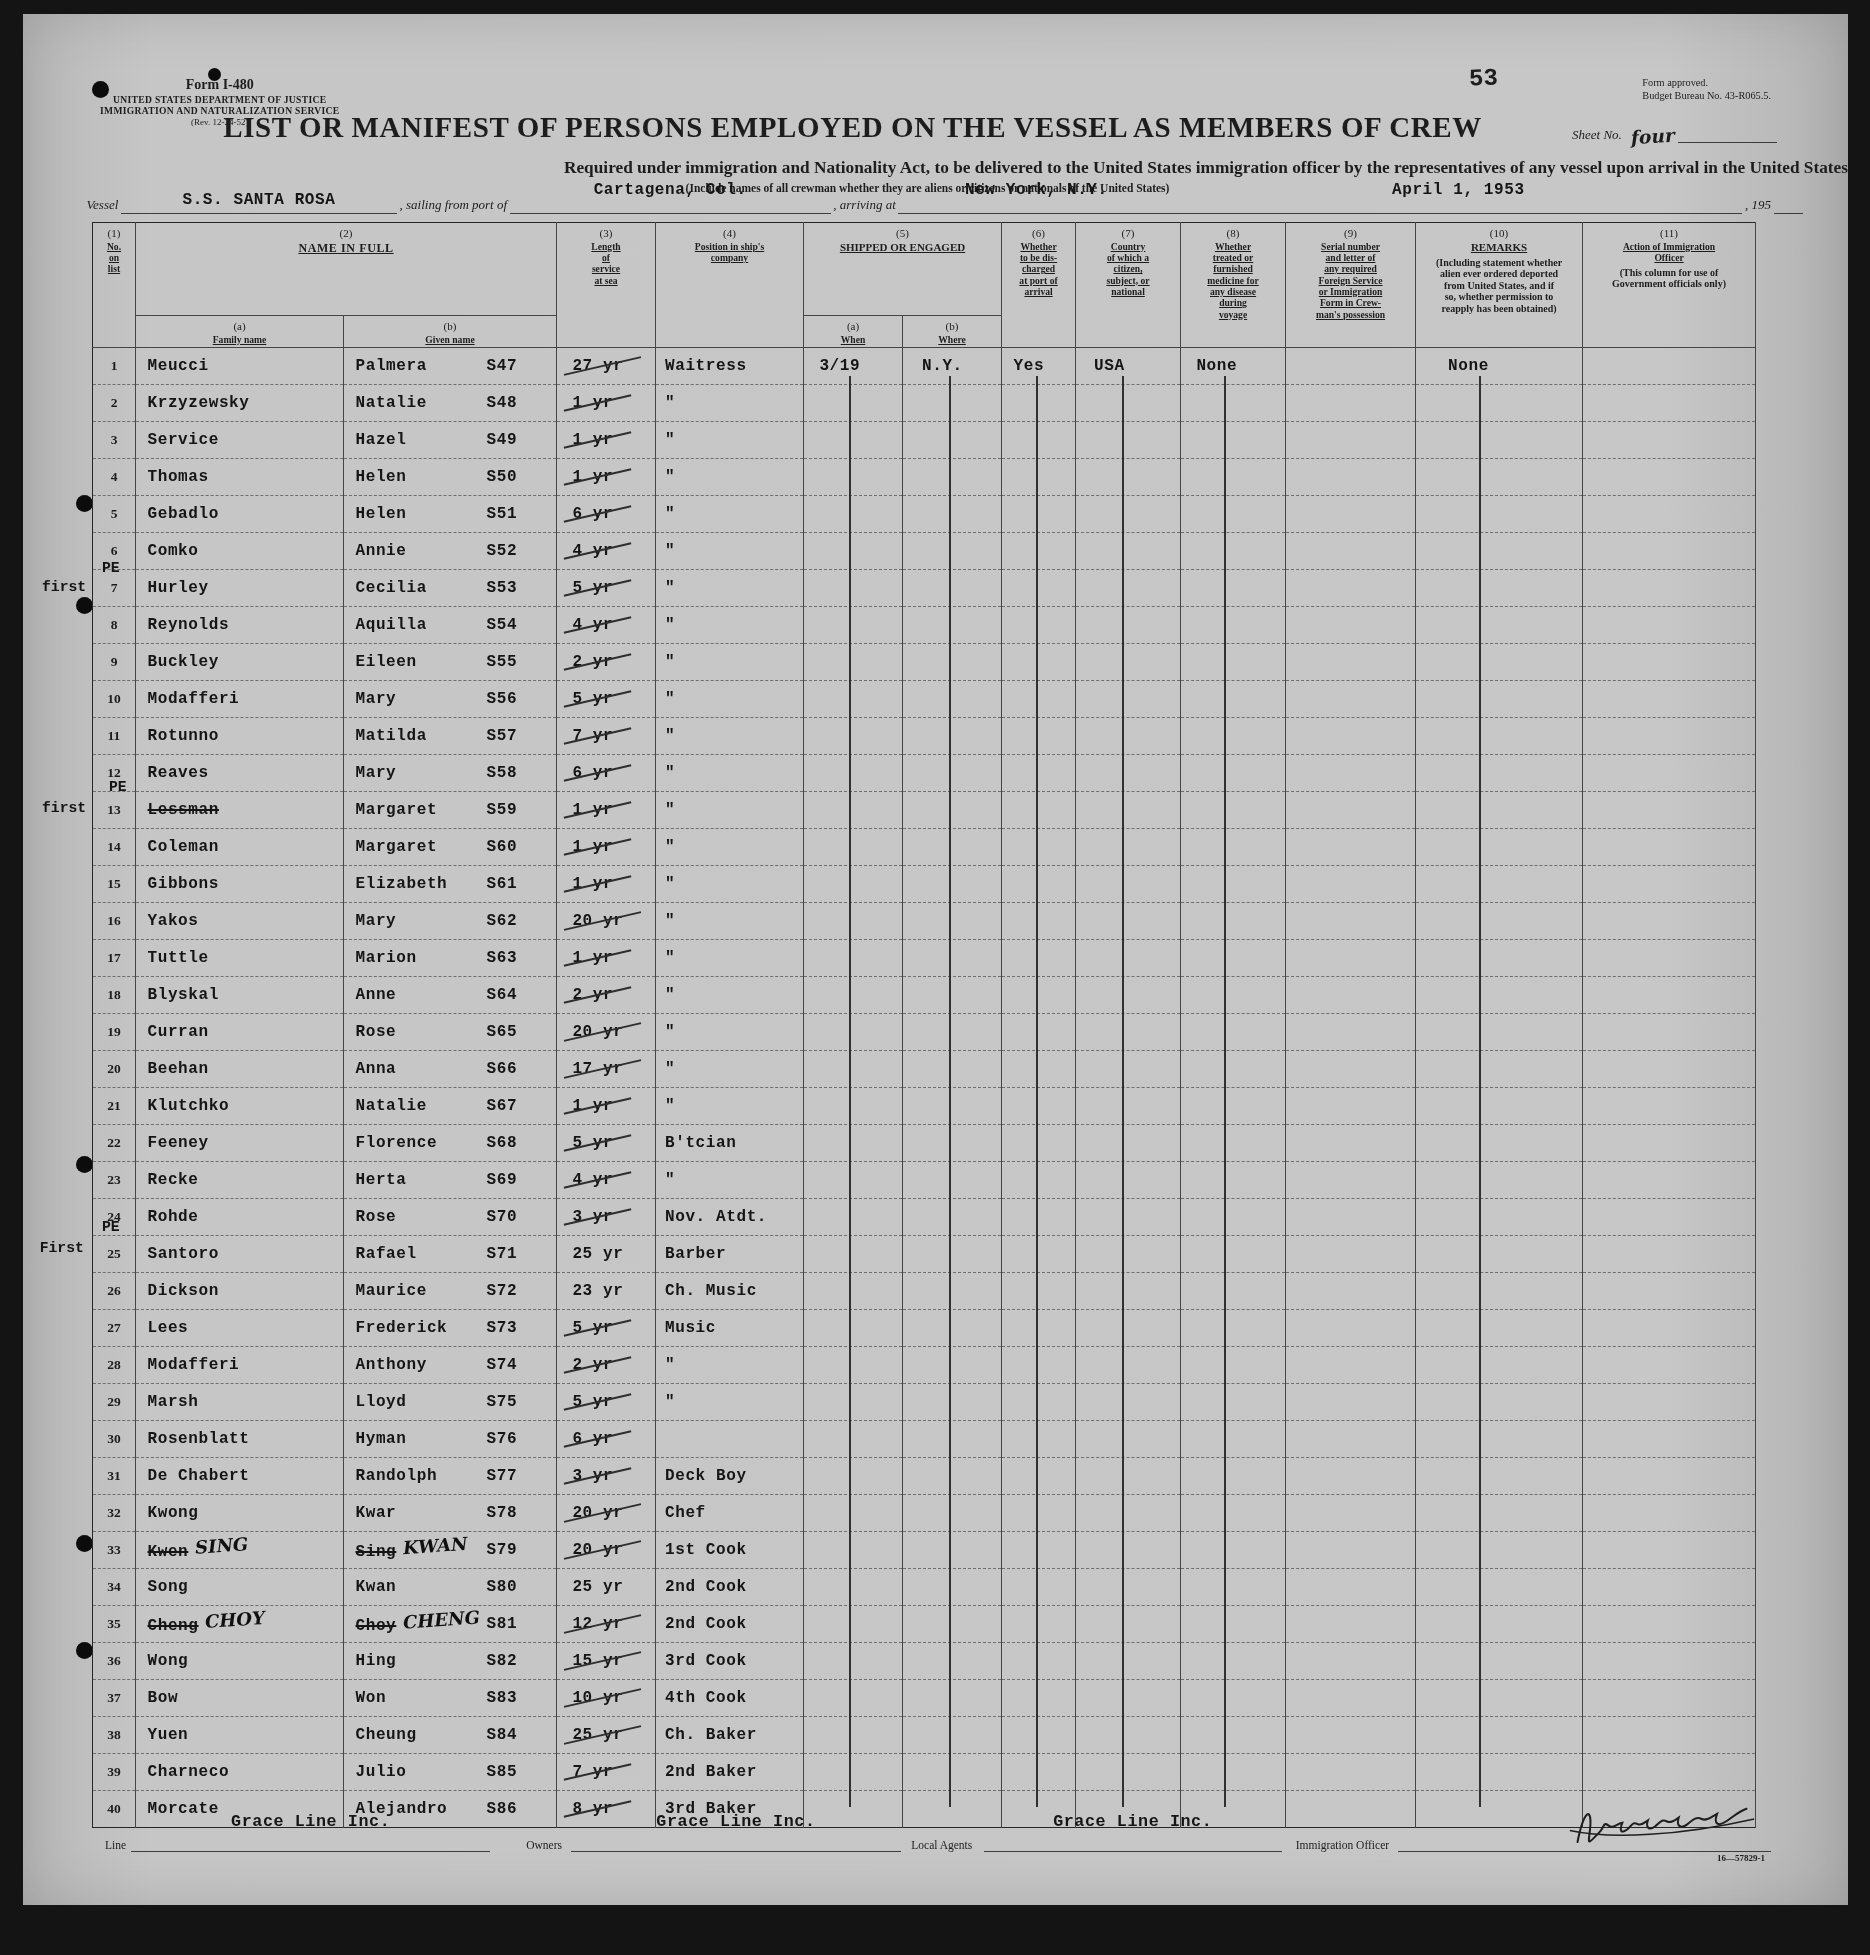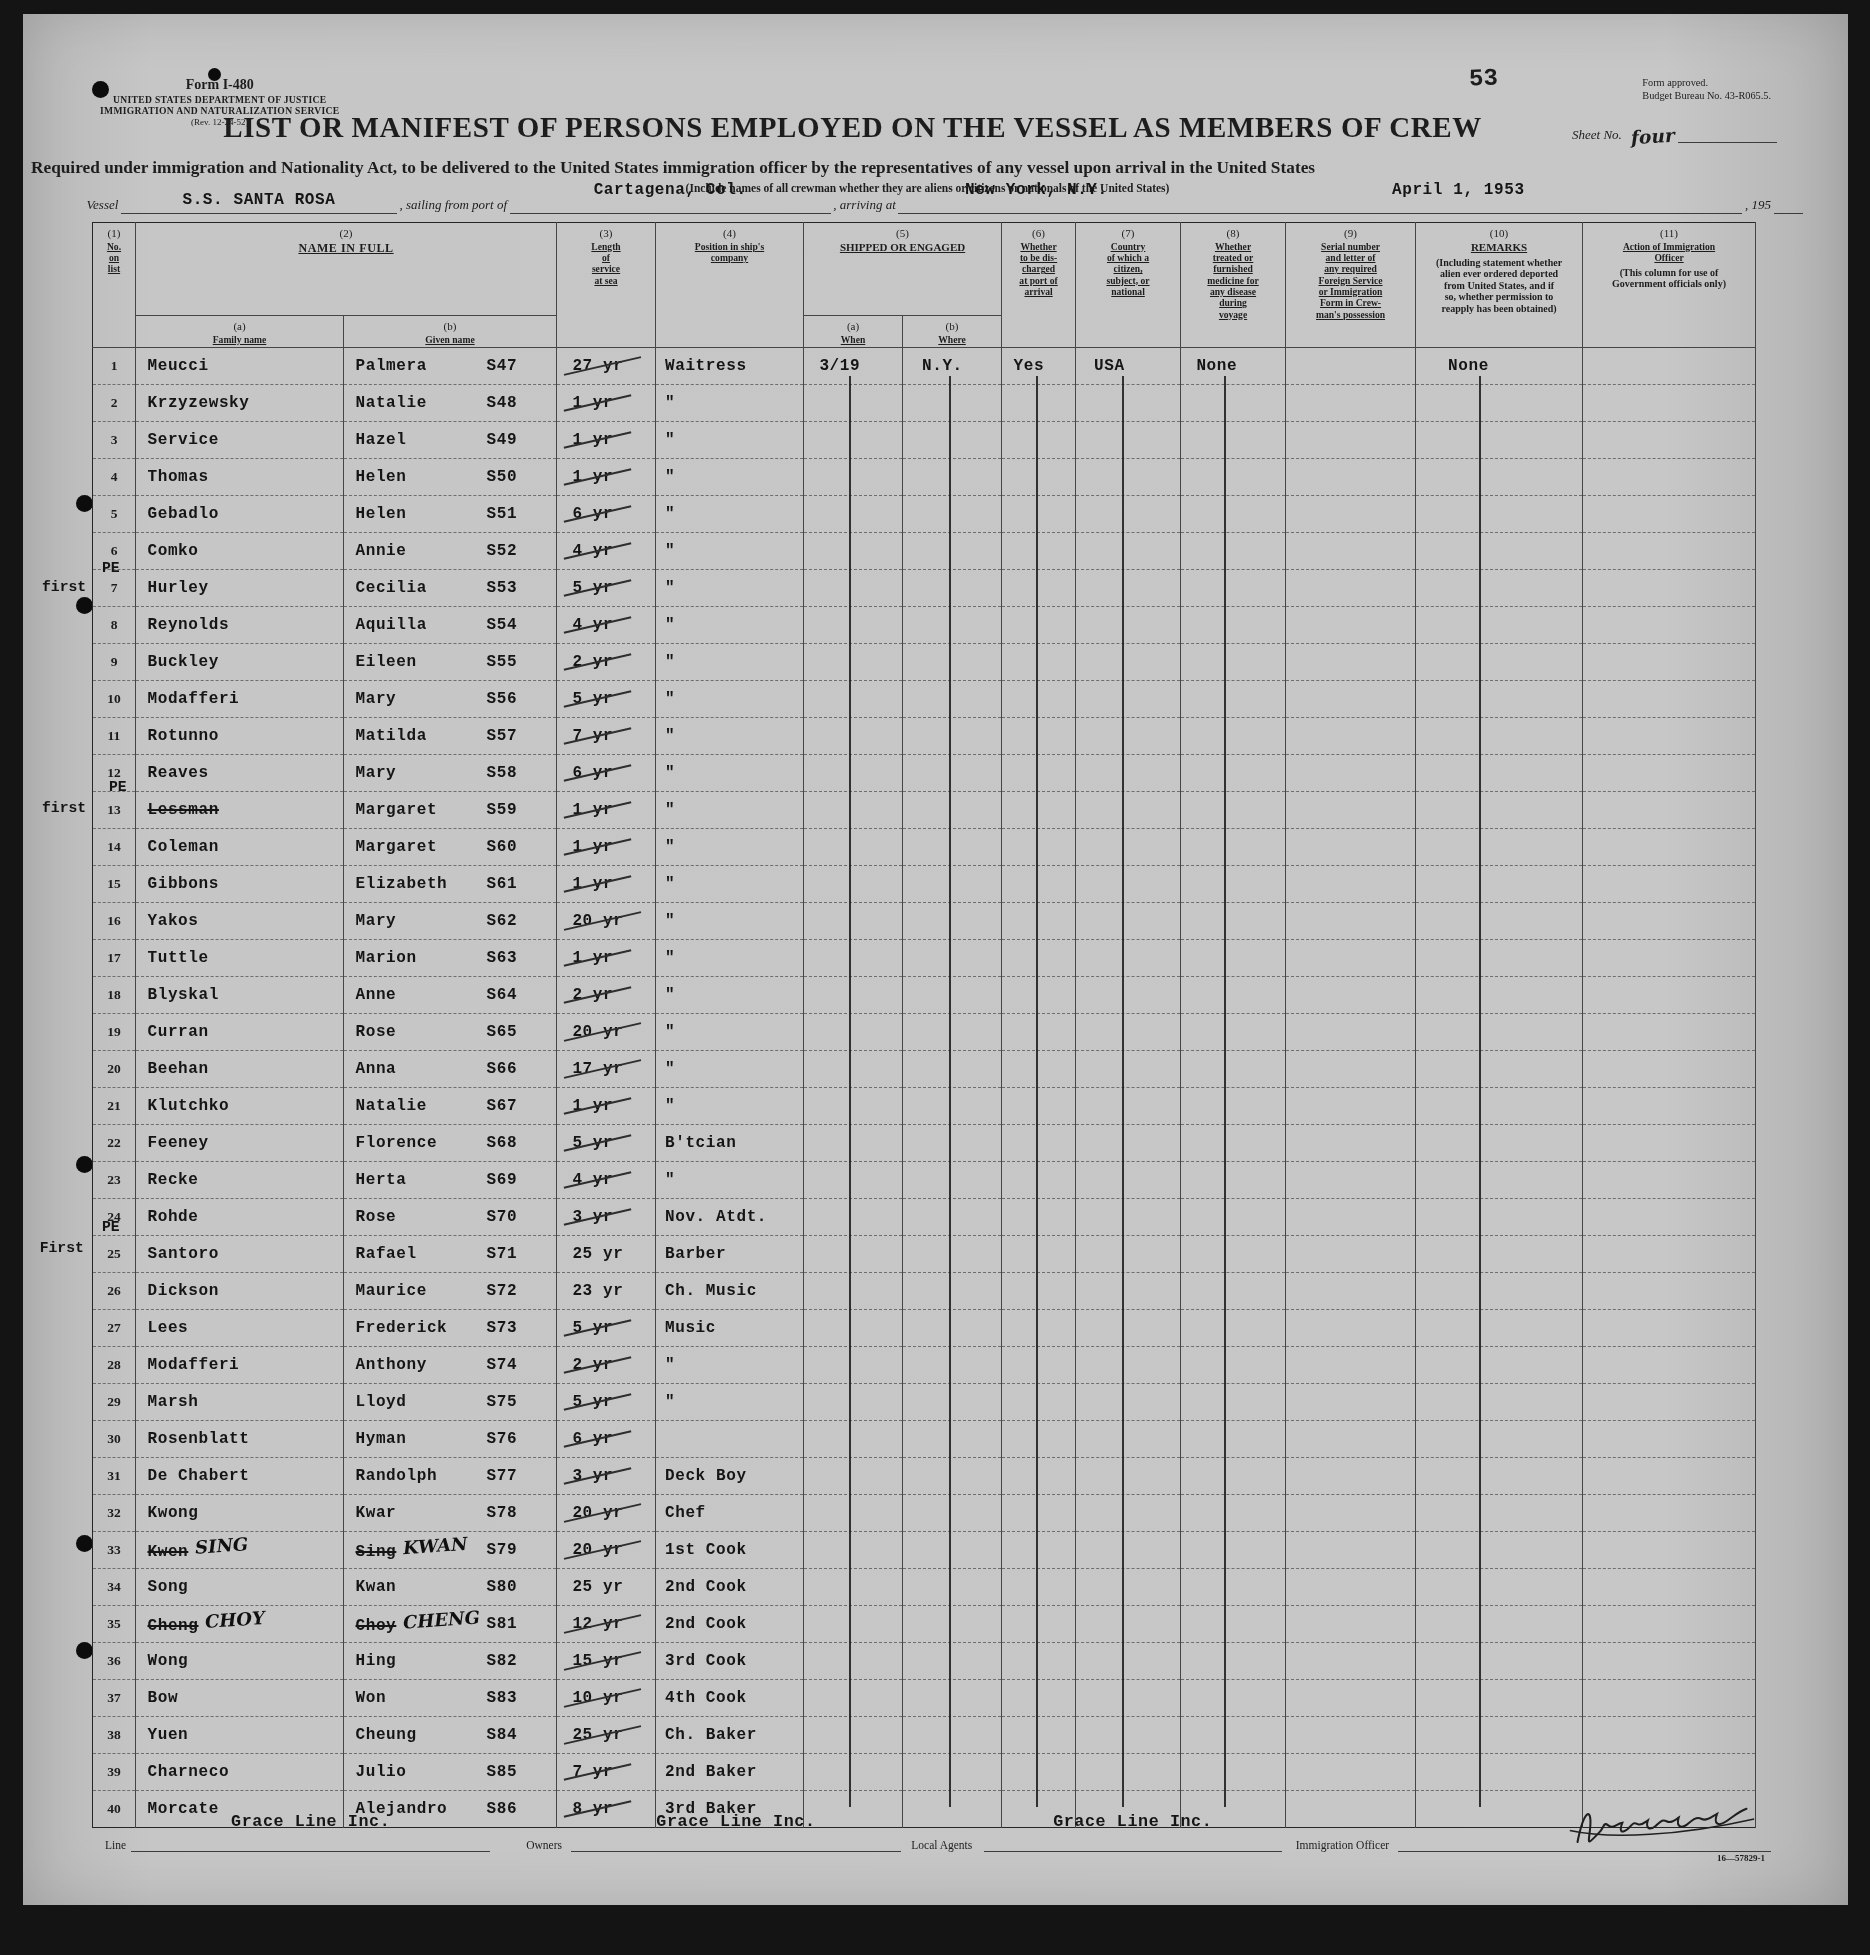--- a/index.html
+++ b/index.html
@@ -26,21 +26,21 @@
   .dept .l2,.dept .l3{font-weight:700;font-size:9.6px;letter-spacing:0.3px;}
   .dept .l4{font-size:9px;}
   .approved{position:absolute;right:77px;top:62px;text-align:left;font-size:10.3px;line-height:1.3;}
   .doc-title{position:absolute;left:90px;right:256px;top:97px;text-align:center;
              font-size:29px;font-weight:700;letter-spacing:0.6px;white-space:nowrap;}
   .sheetno{position:absolute;right:71px;top:108px;width:205px;display:flex;align-items:flex-end;}
   .sheetno .lbl{font-style:italic;font-size:13px;}
   .sheetno .val{font-family:"DejaVu Serif",serif;font-style:italic;font-weight:700;font-size:18.6px;
                 position:relative;top:3.8px;margin-left:9px;transform:rotate(-3deg);}
   .sheetno .line{flex:1;border-bottom:1.3px solid #3c3c3c;height:19px;margin-left:3.8px;}
-  .subtitle{position:absolute;left:8px;right:0;top:144px;text-align:left;
+  .subtitle{position:absolute;left:8px;right:0;top:144px;text-align:right;
             font-weight:700;font-size:17.3px;white-space:nowrap;}
   .includenote{position:absolute;left:0;right:16px;top:168px;text-align:center;
                font-weight:700;font-size:11.5px;}
   .vesselline{position:absolute;left:61px;right:45px;top:177px;display:flex;align-items:flex-end;}
   .flabel{font-style:italic;font-size:13px;white-space:nowrap;padding:0 2.6px 1.3px 2.6px;}
   .blank{border-bottom:1.3px solid #3c3c3c;text-align:center;height:23px;}
   .blank .raised{position:relative;top:-10.3px;}
   .blank .flat{position:relative;top:0px;}
   .w1{width:276px;} .w2{width:321px;} .w3{width:276px;} .w4{flex:1;} .w5{width:29.5px;}
 

